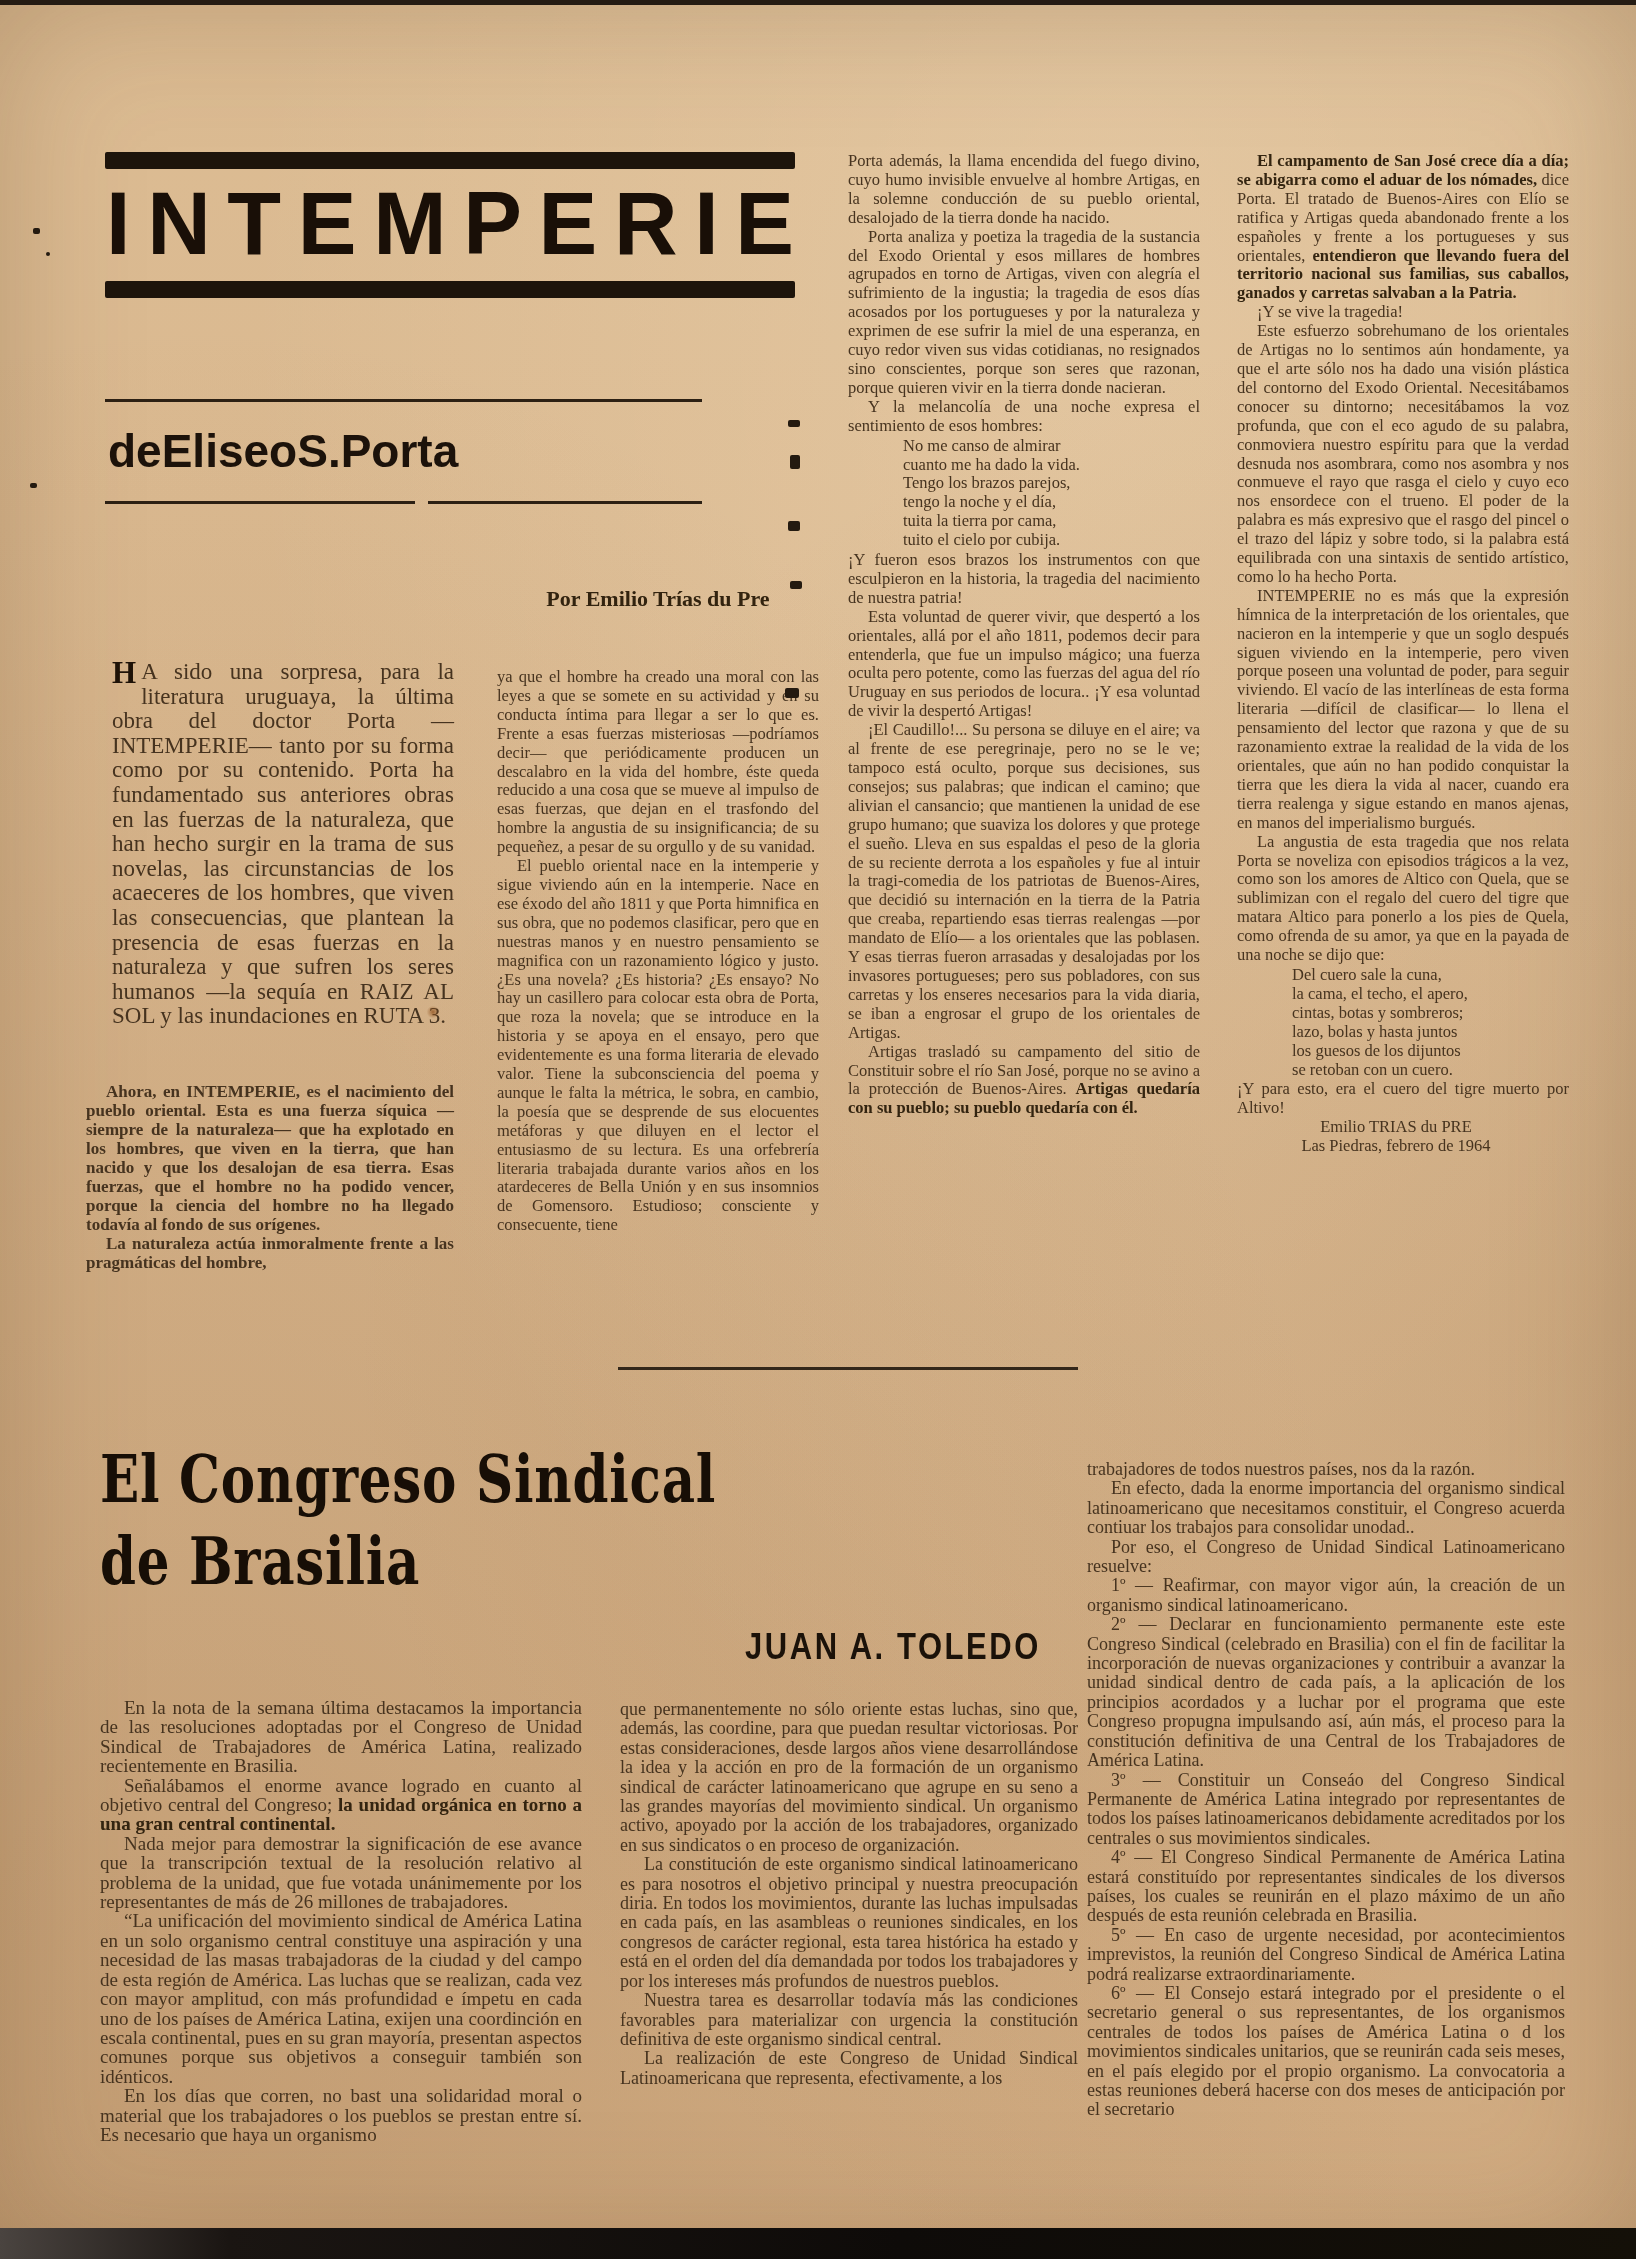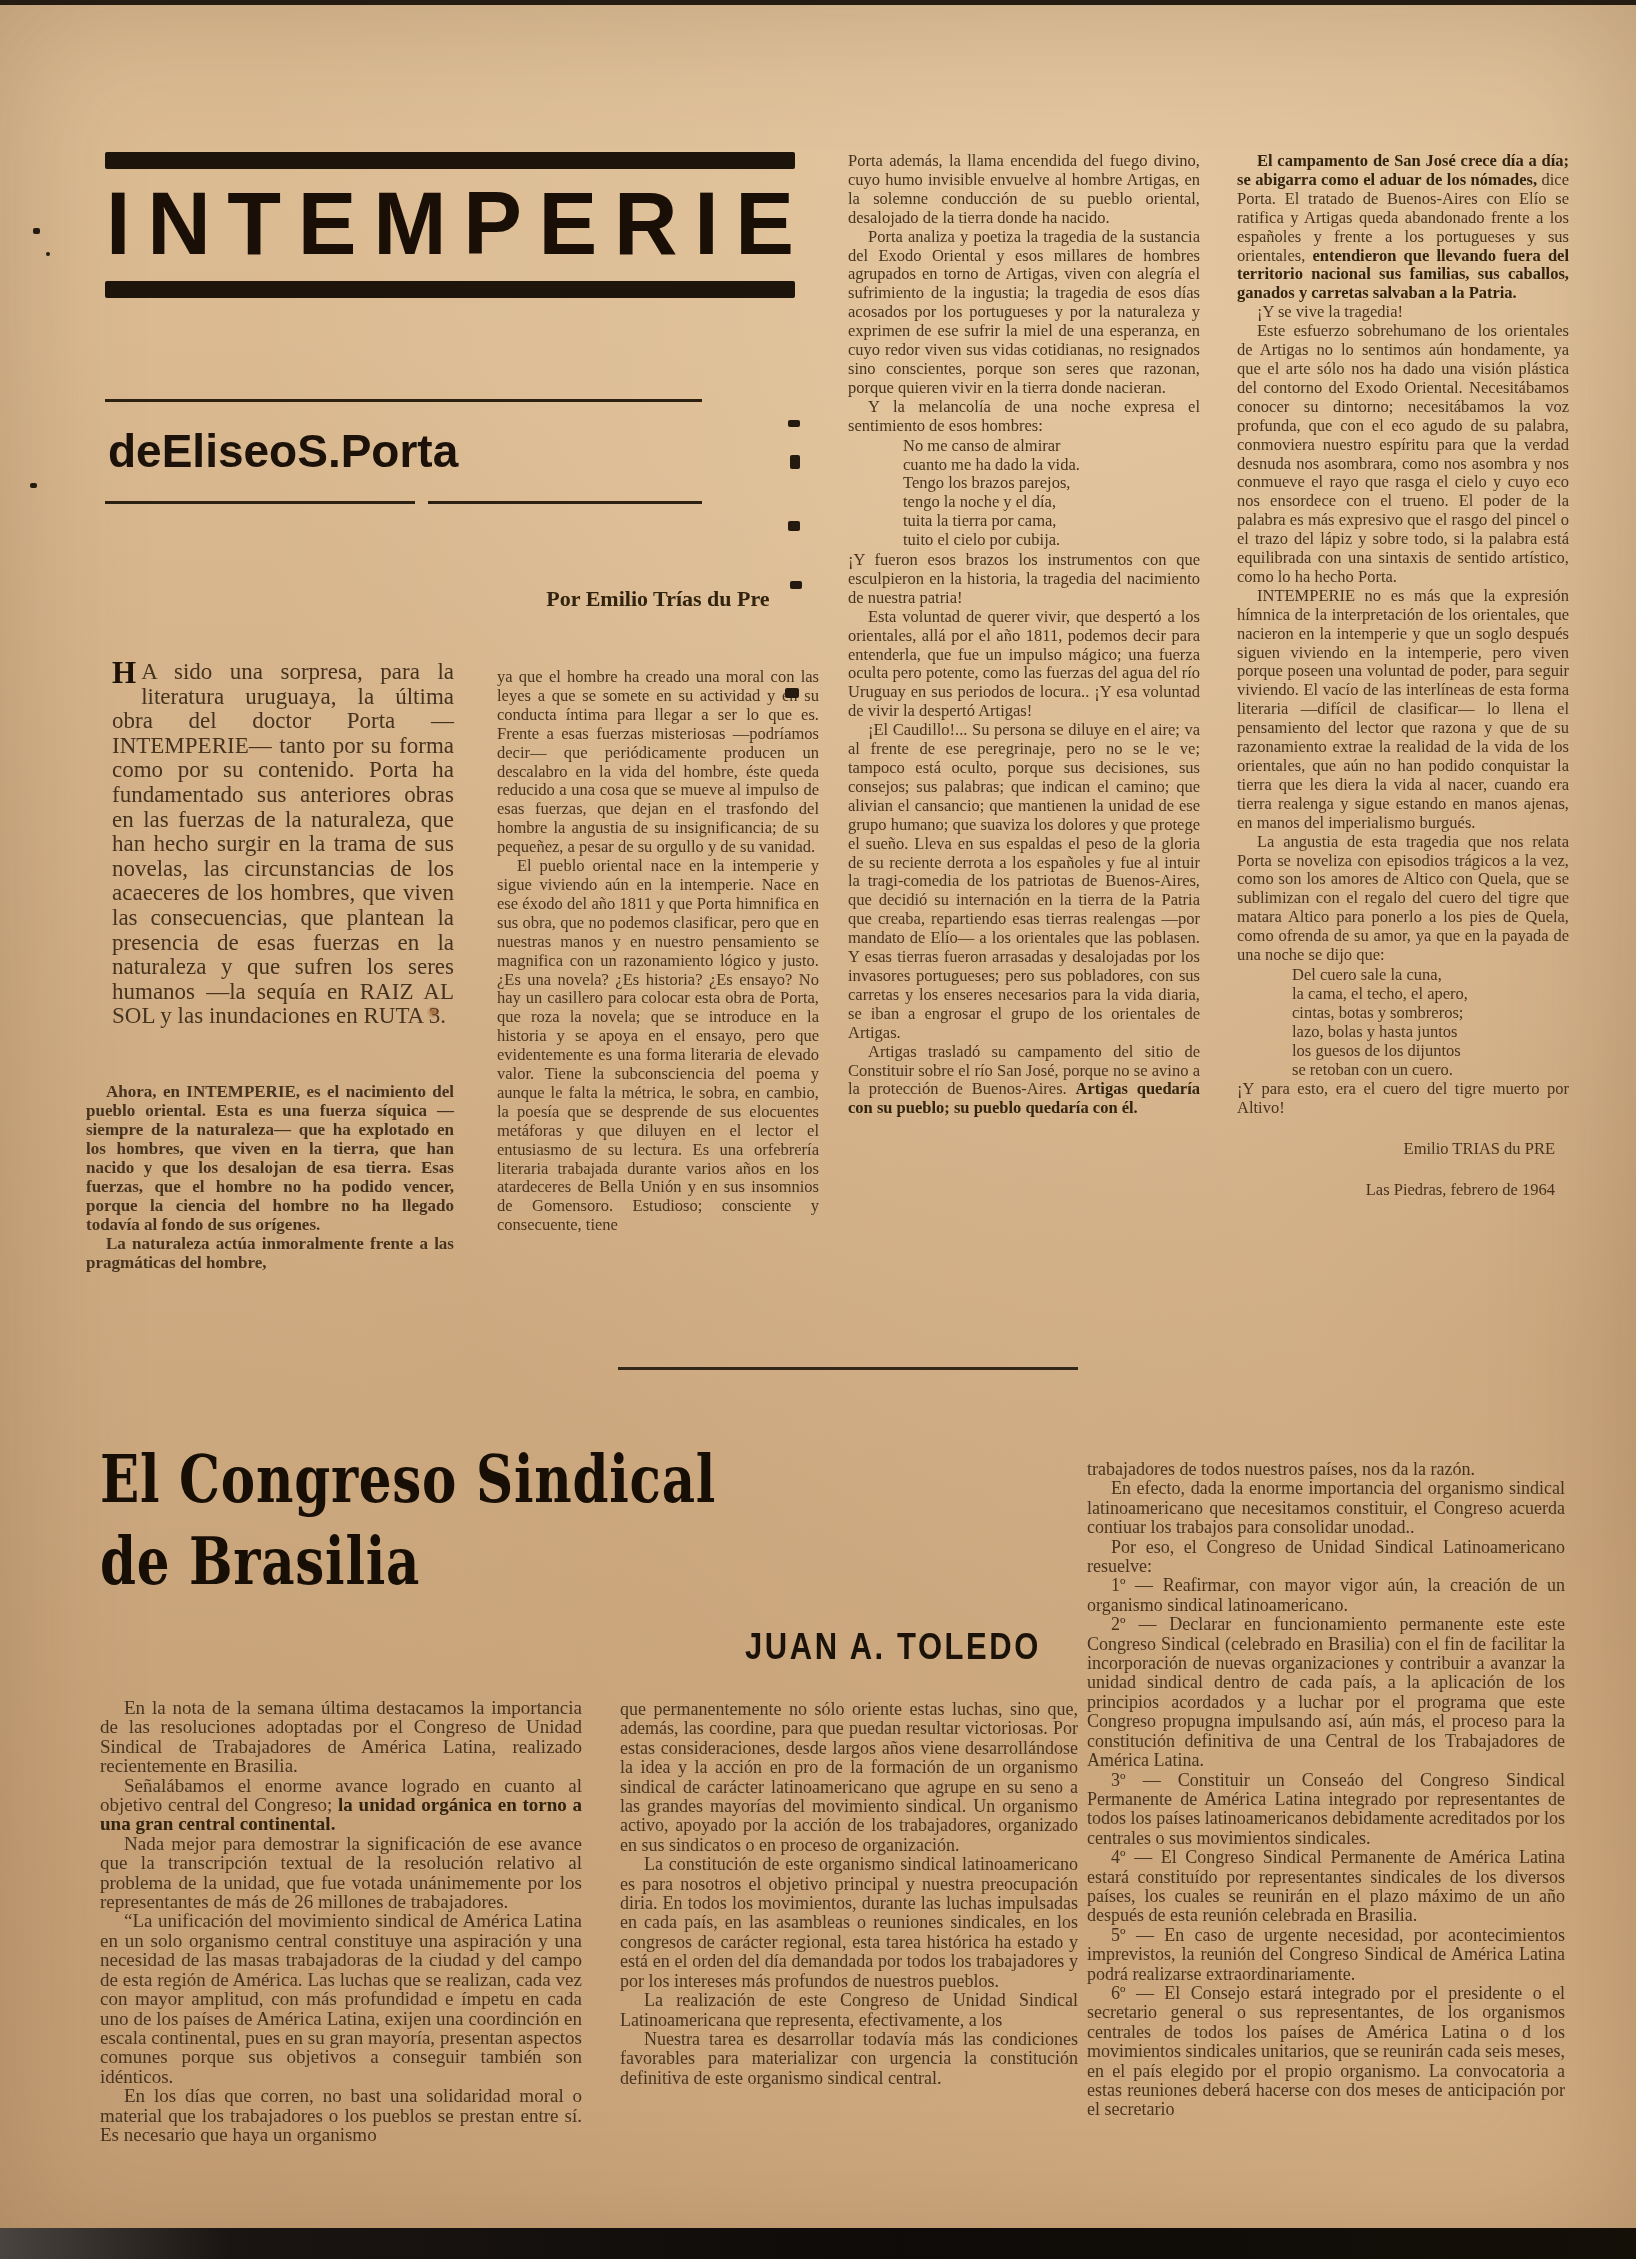--- a/index.html
+++ b/index.html
@@ -31,21 +31,21 @@
     display:flex;justify-content:flex-start;align-items:center;
     font-family:"Liberation Sans",sans-serif;font-weight:bold;font-size:46px;
     color:#1c120a;}
   .byline1{left:497px;top:586px;width:322px;text-align:center;
     font-weight:bold;font-size:22px;color:#32230f;}
   
   .col p.para{margin:0;text-align:justify;text-indent:20px;}
   .col p.noindent{text-indent:0;}
   .col p.verse{text-align:left;text-indent:0;padding-left:55px;}
   .col p.verse span{display:block;}
-  .col p.sig{text-align:right;text-indent:0;padding-right:14px;margin-top:22px;}
+  .col p.sig{text-align:center;text-indent:0;padding-right:14px;}
   .b{font-weight:bold;color:#332410;}
   .dropcap{float:left;font-weight:bold;font-size:31px;line-height:24px;
     margin:1px 5px 0 0;color:#1e1207;}
   .colA1{left:112px;top:660px;width:342px;font-size:23px;line-height:24.6px;}
   .colA2{left:86px;top:1082px;width:368px;font-size:17px;line-height:19px;font-weight:bold;}
   .colB {left:497px;top:668px;width:322px;font-size:16.5px;line-height:18.9px;}
   .colC {left:848px;top:152px;width:352px;font-size:16.5px;line-height:18.9px;}
   .colD {left:1237px;top:152px;width:332px;font-size:16.5px;line-height:18.9px;}
   .colC p.verse,.colD p.verse{margin:1px 0;}
   
@@ -160,22 +160,22 @@
     <div class="abs col colA2a">
         <p class="para"><span>En la nota de la semana última destacamos la importancia de las resoluciones adoptadas por el Congreso de Unidad Sindical de Trabajadores de América Latina, realizado recientemente en Brasilia.</span></p>
         <p class="para"><span>Señalábamos el enorme avance logrado en cuanto al objetivo central del Congreso; </span><span class="b">la unidad orgánica en torno a una gran central continental.</span></p>
         <p class="para"><span>Nada mejor para demostrar la significación de ese avance que la transcripción textual de la resolución relativo al problema de la unidad, que fue votada unánimemente por los representantes de más de 26 millones de trabajadores.</span></p>
         <p class="para"><span>“La unificación del movimiento sindical de América Latina en un solo organismo central constituye una aspiración y una necesidad de las masas trabajadoras de la ciudad y del campo de esta región de América. Las luchas que se realizan, cada vez con mayor amplitud, con más profundidad e ímpetu en cada uno de los países de América Latina, exijen una coordinción en escala continental, pues en su gran mayoría, presentan aspectos comunes porque sus objetivos a conseguir también son idénticos.</span></p>
         <p class="para"><span>En los días que corren, no bast una solidaridad moral o material que los trabajadores o los pueblos se prestan entre sí. Es necesario que haya un organismo</span></p>
       </div>
     <div class="abs col colB2">
         <p class="para noindent"><span>que permanentemente no sólo oriente estas luchas, sino que, además, las coordine, para que puedan resultar victoriosas. Por estas consideraciones, desde largos años viene desarrollándose la idea y la acción en pro de la formación de un organismo sindical de carácter latinoamericano que agrupe en su seno a las grandes mayorías del movimiento sindical. Un organismo activo, apoyado por la acción de los trabajadores, organizado en sus sindicatos o en proceso de organización.</span></p>
         <p class="para"><span>La constitución de este organismo sindical latinoamericano es para nosotros el objetivo principal y nuestra preocupación diria. En todos los movimientos, durante las luchas impulsadas en cada país, en las asambleas o reuniones sindicales, en los congresos de carácter regional, esta tarea histórica ha estado y está en el orden del día demandada por todos los trabajadores y por los intereses más profundos de nuestros pueblos.</span></p>
+        <p class="para"><span>Nuestra tarea es desarrollar todavía más las condiciones favorables para materializar con urgencia la constitución definitiva de este organismo sindical central.</span></p>
         <p class="para"><span>La realización de este Congreso de Unidad Sindical Latinoamericana que representa, efectivamente, a los</span></p>
-        <p class="para"><span>Nuestra tarea es desarrollar todavía más las condiciones favorables para materializar con urgencia la constitución definitiva de este organismo sindical central.</span></p>
       </div>
     <div class="abs col colC2">
         <p class="para noindent"><span>trabajadores de todos nuestros países, nos da la razón.</span></p>
         <p class="para"><span>En efecto, dada la enorme importancia del organismo sindical latinoamericano que necesitamos constituir, el Congreso acuerda contiuar los trabajos para consolidar unodad..</span></p>
         <p class="para"><span>Por eso, el Congreso de Unidad Sindical Latinoamericano resuelve:</span></p>
         <p class="para"><span>1º — Reafirmar, con mayor vigor aún, la creación de un organismo sindical latinoamericano.</span></p>
         <p class="para"><span>2º — Declarar en funcionamiento permanente este este Congreso Sindical (celebrado en Brasilia) con el fin de facilitar la incorporación de nuevas organizaciones y contribuir a avanzar la unidad sindical dentro de cada país, a la aplicación de los principios acordados y a luchar por el programa que este Congreso propugna impulsando así, aún más, el proceso para la constitución definitiva de una Central de los Trabajadores de América Latina.</span></p>
         <p class="para"><span>3º — Constituir un Conseáo del Congreso Sindical Permanente de América Latina integrado por representantes de todos los países latinoamericanos debidamente acreditados por los centrales o sus movimientos sindicales.</span></p>
         <p class="para"><span>4º — El Congreso Sindical Permanente de América Latina estará constituído por representantes sindicales de los diversos países, los cuales se reunirán en el plazo máximo de un año después de esta reunión celebrada en Brasilia.</span></p>
         <p class="para"><span>5º — En caso de urgente necesidad, por acontecimientos imprevistos, la reunión del Congreso Sindical de América Latina podrá realizarse extraordinariamente.</span></p>

